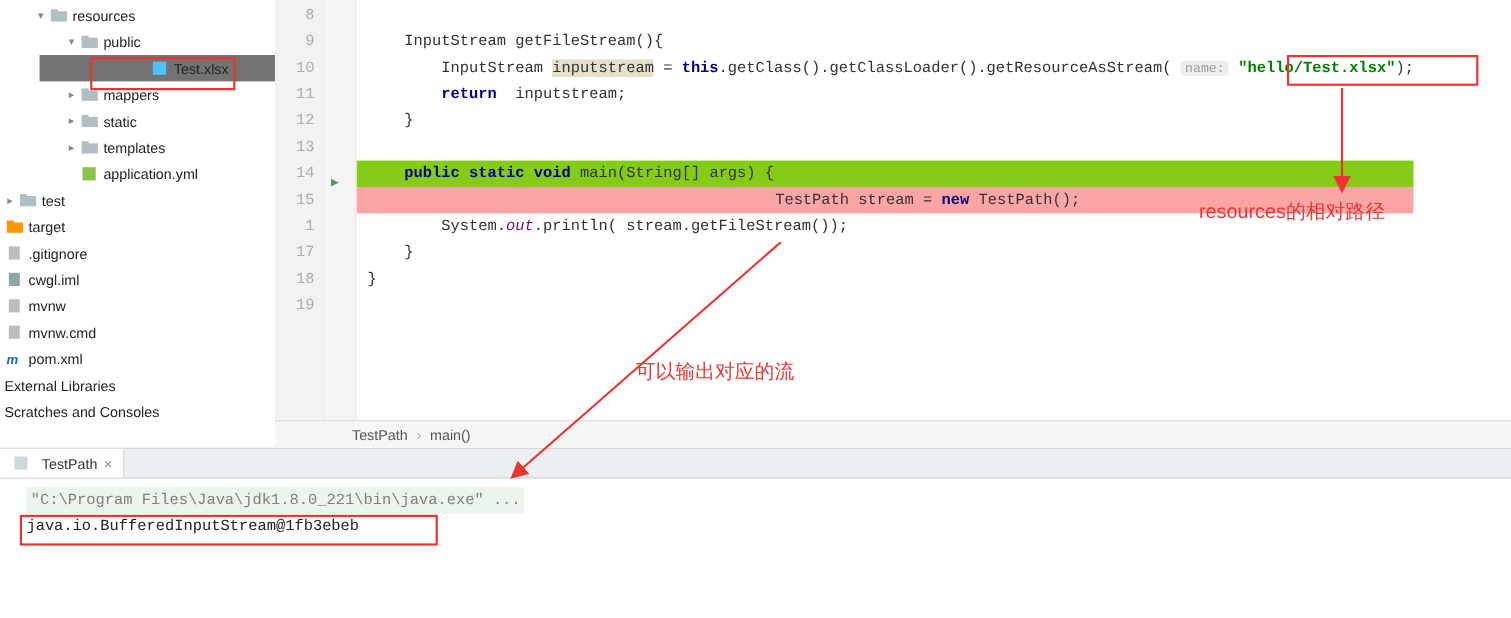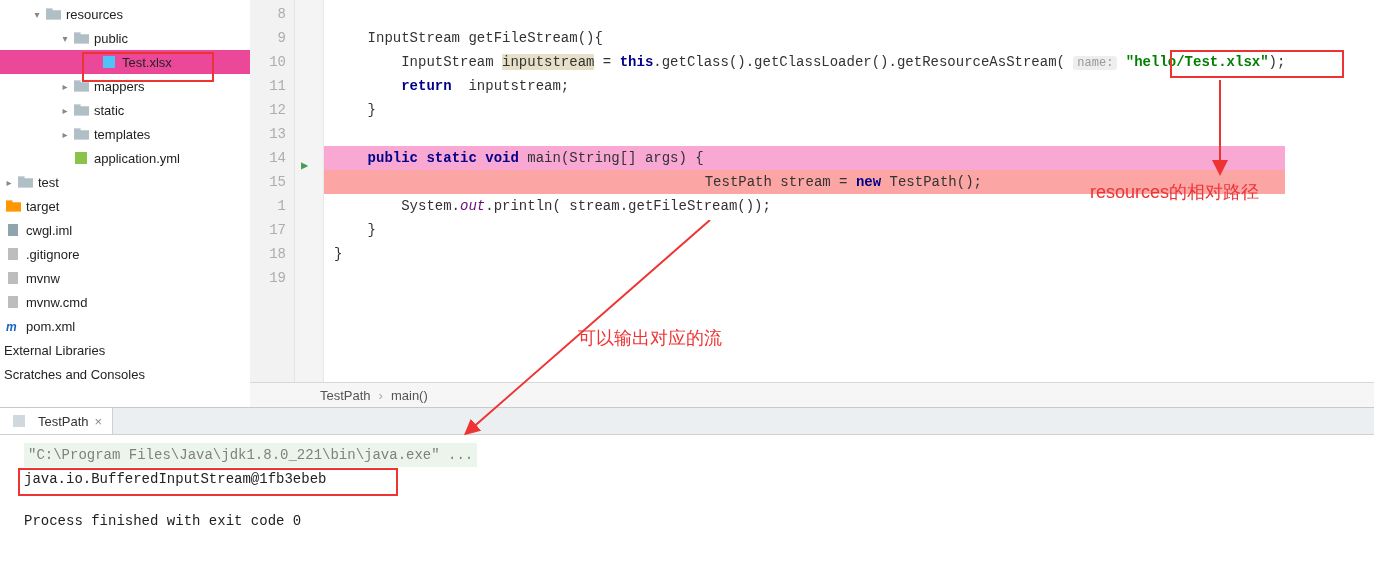--- a/index.html
+++ b/index.html
@@ -1,20 +1,20 @@
 <!DOCTYPE html>
 <html><head>
 <meta charset="utf-8">
 <style>
   html, body { margin:0; padding:0; font-family:"Segoe UI", Arial, sans-serif; font-size:13px; color:#333; background:#fff; width:1374px; height:562px; overflow:hidden; }
   .root { display:flex; flex-direction:column; width:1374px; height:562px; position:relative; }
   .top { display:flex; flex-direction:row; height:408px; }
   .tree { width:250px; background:#fff; padding-top:2px; overflow:hidden; }
   .tree-row { display:flex; align-items:center; height:24px; white-space:nowrap; padding-right:6px; }
-  .tree-row.selected { background:#ec4899; }
+  .tree-row.selected { background:#737373;margin-left:36px; }
   .indent0 { padding-left:2px; }
   .indent1 { padding-left:30px; }
   .indent2 { padding-left:58px; }
   .indent3 { padding-left:86px; }
   .indent0b { padding-left:4px; }
   .arrow { width:14px; display:inline-flex; align-items:center; justify-content:center; color:#888; font-size:10px; }
   .arrow.blank { color:transparent; }
   .ticon { width:18px; display:inline-flex; align-items:center; justify-content:center; margin-right:4px; }
   .tlabel { color:#222; }
   svg.folder { width:15px; height:12px; }
@@ -22,21 +22,21 @@
   .red-box-tree { position:absolute; border:2px solid #e33; left:82px; top:52px; width:128px; height:26px; pointer-events:none; }
 
   .editor { flex:1; display:flex; flex-direction:column; background:#fff; position:relative; }
   .code-area { flex:1; display:flex; overflow:hidden; font-family:Consolas,"Courier New",monospace; font-size:14px; }
   .gutter { width:44px; background:#f2f2f2; border-right:1px solid #e4e4e4; text-align:right; color:#adadad; padding-top:2px; }
   .gutter-extra { width:28px; background:#f4f4f4; border-right:1px solid #e8e8e8; position:relative; }
   .run-icon { position:absolute; top:158px; left:6px; color:#499c54; font-size:12px; }
   .gln { height:24px; line-height:24px; padding-right:8px; }
   .code { padding-top:2px; }
   .cln { height:24px; line-height:24px; white-space:pre; padding-left:10px; }
-  .cln.hl { background:#f9a8d4; }
+  .cln.hl { background:#84cc16; }
   .cln.caret { background:#fca5a5;text-align:center; }
   .kw { color:#00008b; font-weight:bold; }
   .str { color:#008000; font-weight:bold; }
   .ident-bg { background:#e6e0c8; }
   .field { color:#660e7a; font-style:italic; }
   .param-hint { background:#eee; color:#999; border-radius:3px; padding:0 4px; font-size:12px;text-align:right; }
   .breadcrumb { height:24px; border-top:1px solid #d9d9d9; background:#f6f6f6; display:flex; align-items:center; padding-left:70px; color:#555; font-size:13px; }
   .breadcrumb .sep { margin:0 8px; color:#aaa; }
 
   .red-box-string { position:absolute; border:2px solid #e33; left:1170px; top:50px; width:170px; height:24px; pointer-events:none; }
@@ -148,32 +148,32 @@
           <svg class="folder" viewBox="0 0 16 12">
               <rect x="0" y="2" width="16" height="10" fill="#ff9800"></rect>
               <rect x="0" y="0" width="7" height="4" fill="#ff9800"></rect>
             </svg>
         </span>
         <span class="tlabel">target</span>
       </div>
       <div class="tree-row indent0b">
         <span class="ticon">
           <svg class="file" viewBox="0 0 14 14">
+              <rect x="2" y="1" width="10" height="12" fill="#bdbdbd"></rect>
+            </svg>
+        </span>
+        <span class="tlabel">.gitignore</span>
+      </div>
+      <div class="tree-row indent0b">
+        <span class="ticon">
+          <svg class="file" viewBox="0 0 14 14">
               <rect x="2" y="1" width="10" height="12" fill="#90a4ae"></rect>
             </svg>
         </span>
         <span class="tlabel">cwgl.iml</span>
-      </div>
-      <div class="tree-row indent0b">
-        <span class="ticon">
-          <svg class="file" viewBox="0 0 14 14">
-              <rect x="2" y="1" width="10" height="12" fill="#bdbdbd"></rect>
-            </svg>
-        </span>
-        <span class="tlabel">.gitignore</span>
       </div>
       <div class="tree-row indent0b">
         <span class="ticon">
           <svg class="file" viewBox="0 0 14 14">
               <rect x="2" y="1" width="10" height="12" fill="#bdbdbd"></rect>
             </svg>
         </span>
         <span class="tlabel">mvnw</span>
       </div>
       <div class="tree-row indent0b">
@@ -250,21 +250,20 @@
               <rect x="1" y="1" width="12" height="12" fill="#cfd8dc"></rect>
             </svg>
         </span>
         <span>TestPath</span>
         <span class="close">×</span>
       </div>
     </div>
     <div class="run-out">
       <span class="out-cmd">"C:\Program Files\Java\jdk1.8.0_221\bin\java.exe" ...</span><br>
       <span class="out-line">java.io.BufferedInputStream@1fb3ebeb</span>
-      <span class="out-done">Process finished with exit code 0</span>
     </div>
   </div>
 
   <div class="red-box-tree"></div>
   <div class="red-box-string"></div>
   <div class="red-box-out"></div>
 
   <div class="annot a1">resources的相对路径</div>
   <div class="annot a2">可以输出对应的流</div>
 

